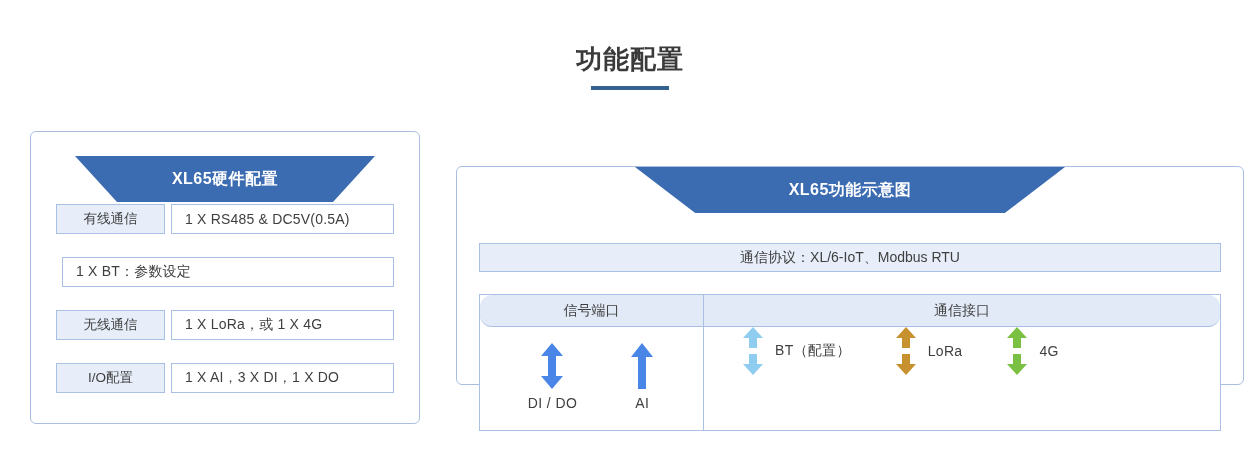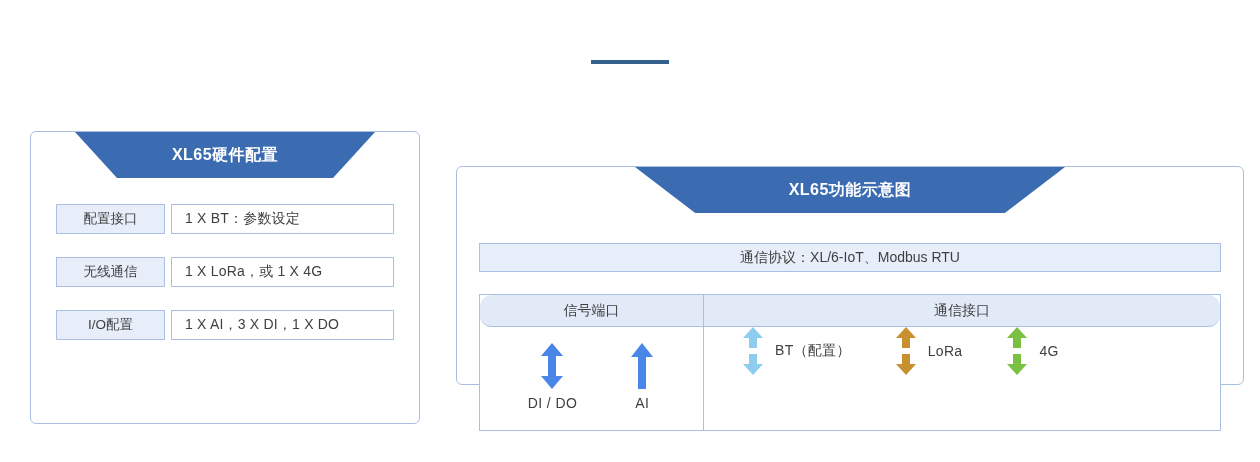--- a/index.html
+++ b/index.html
@@ -73,20 +73,21 @@
     letter-spacing: .5px;
     display: flex;
     align-items: center;
     justify-content: center;
     border-radius: 0 0 0 0;
     -webkit-clip-path: polygon(0 0, 100% 0, 86% 100%, 14% 100%);
     clip-path: polygon(0 0, 100% 0, 86% 100%, 14% 100%);
   }
   .panel-left .banner {
     width: 300px;
+    margin-top: 24px;
   }
   .panel-right .banner {
     width: 430px;
   }
 
   
   .spec-list {
     position: absolute;
     top: 72px;
     left: 25px;
@@ -251,32 +252,36 @@
   .arrow-half {
     width: 22px;
     height: 21px;
     display: block;
   }
 </style>
 </head>
 <body>
 
 <div class="page-title-wrap">
+  <div class="page-title">功能配置</div>
   <div class="title-underline"></div>
 </div>
 
 <div class="panel panel-left">
   <div class="banner">
     <span>XL65硬件配置</span>
   </div>
   <div class="spec-list">
 
-
     <div class="spec-row">
-      <div class="spec-label">配置接口</div>
+      <div class="spec-label">有线通信</div>
+      <div class="spec-value">1 X RS485 &amp; DC5V(0.5A)</div>
+    </div>
+
+    <div class="spec-row">
       <div class="spec-value">1 X BT：参数设定</div>
     </div>
 
     <div class="spec-row">
       <div class="spec-label">无线通信</div>
       <div class="spec-value">1 X LoRa，或 1 X 4G</div>
     </div>
 
     <div class="spec-row">
       <div class="spec-label">I/O配置</div>

